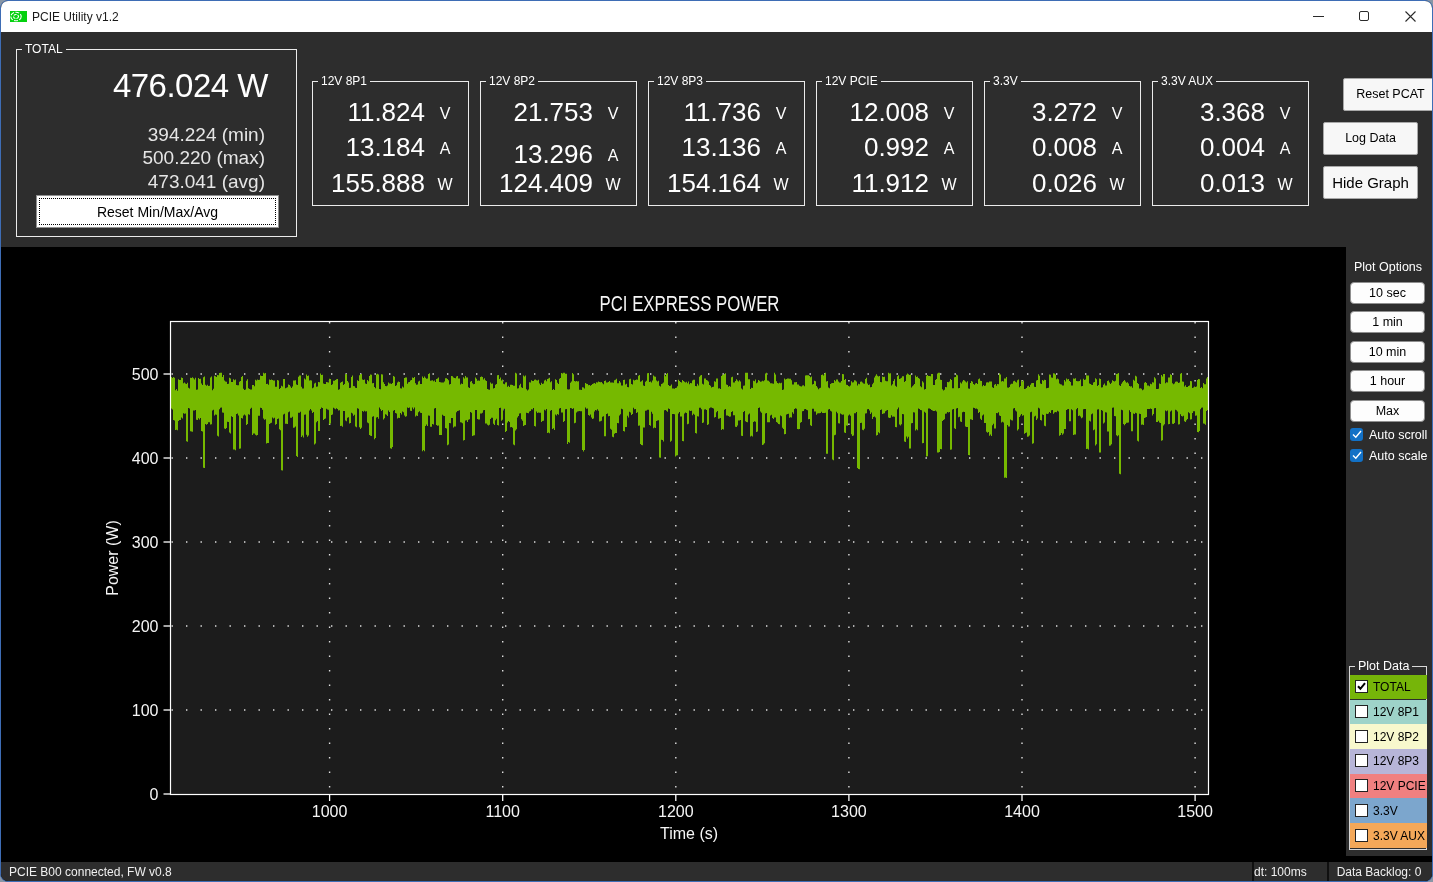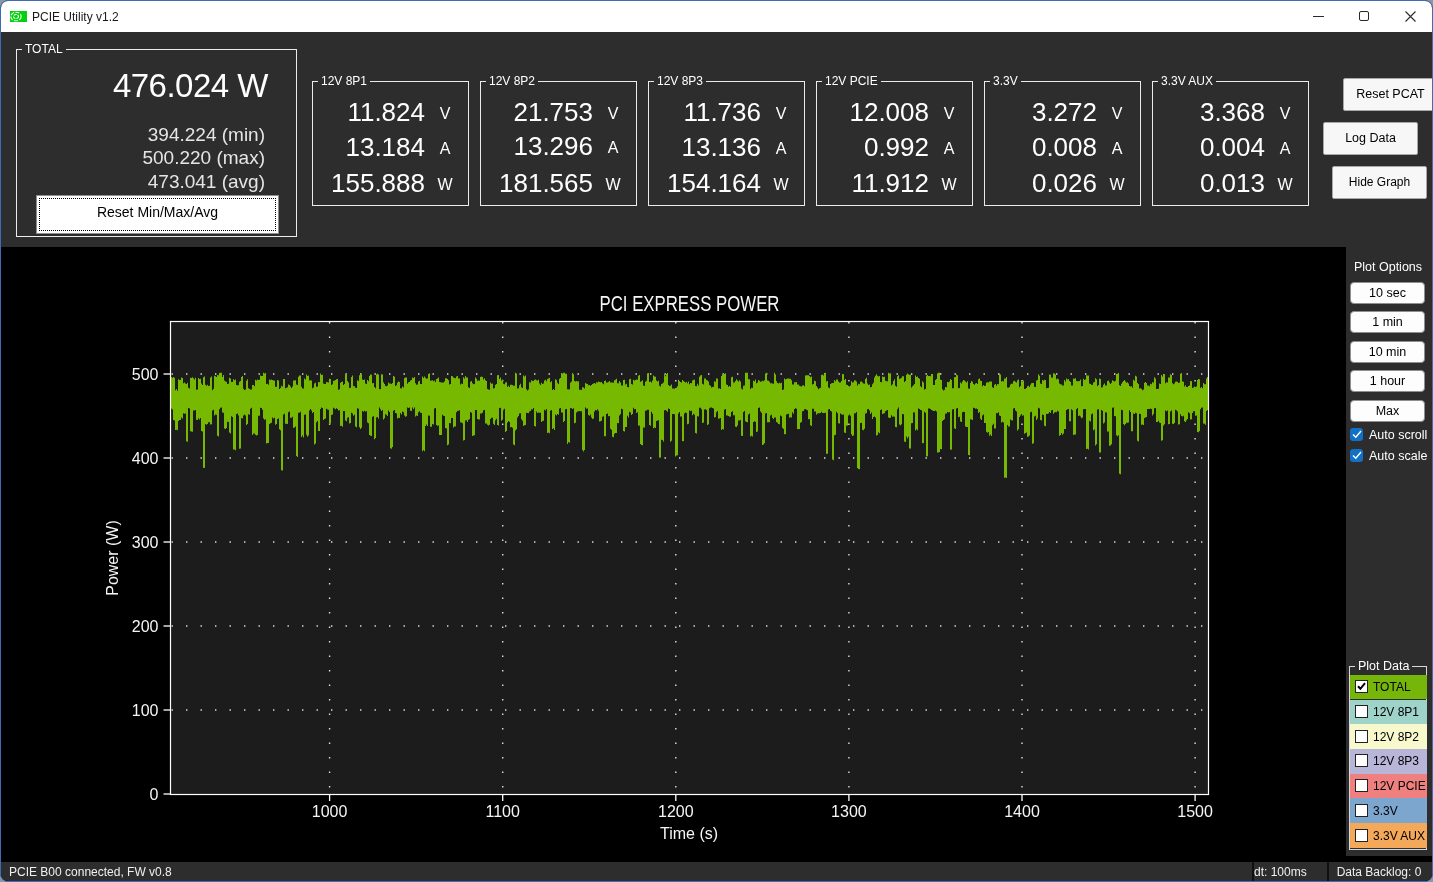--- a/index.html
+++ b/index.html
@@ -7,30 +7,30 @@
 #titlebar { position:absolute; left:0; top:0; width:100%; height:31px; background:#ffffff; }
 #title { position:absolute; left:31px; top:8.5px; font-size:12px; color:#191919; }
 #minbtn { position:absolute; left:1312px; top:15px; width:11px; height:1px; background:#2a2a2a; }
 #maxbtn { position:absolute; left:1358px; top:10px; width:10px; height:10px; border:1px solid #2a2a2a; border-radius:2px; }
 #toppanel { position:absolute; left:0; top:31px; width:100%; height:215px; background:#2d2d2d; }
 .group { position:absolute; border:1px solid #ebebeb; }
 .glabel { position:absolute; top:-8px; left:5px; background:#2d2d2d; padding:0 3px; font-size:12px; color:#fff; line-height:14px; }
 #totalbox { left:15px; top:48px; width:281px; height:188px; }
 #bigw { position:absolute; top:18.5px; left:0; width:251px; text-align:right; font-size:33px; color:#fff; line-height:1; letter-spacing:-0.5px; }
 #minmax { position:absolute; top:72.5px; left:0; width:248px; text-align:right; font-size:19px; color:#e5e5e5; line-height:23.7px; }
-#resetmm { position:absolute; left:19px; top:145px; width:243px; height:39px; background:#fff; border:1px solid #909090; }
+#resetmm { position:absolute; left:19px; top:145px; width:243px; height:33px; background:#fff; border:1px solid #909090; }
 #resetmm .inner { position:absolute; inset:2px; border:1px dotted #000; font-size:14px; color:#000; text-align:center; line-height:27px; }
 .mbox { top:80px; width:157px; height:125px; }
 .mrow { position:absolute; right:11px; height:30px; }
 .mval { font-size:26px; color:#fff; line-height:30px; margin-right:8px; }
 .munit { display:inline-block; width:24px; font-size:16px; color:#fff; text-align:center; vertical-align:2px; }
 .btn { position:absolute; background:#f7f7f7; border:1px solid #a8a8a8; color:#000; text-align:center; }
 #btn1 { left:1322px; top:77px; width:95px; height:33px; font-size:12.5px; line-height:31px; border-radius:2px;margin-left:20px; }
 #btn2 { left:1322px; top:121px; width:95px; height:33px; font-size:12.5px; line-height:31px; border-radius:2px; }
-#btn3 { left:1322px; top:165px; width:95px; height:33px; font-size:12px; line-height:31px; border-radius:2px;margin-left:9px; }
+#btn3 { left:1322px; top:165px; width:95px; height:33px; font-size:15px; line-height:31px; border-radius:2px; }
 #mainarea { position:absolute; left:0; top:246px; width:1345px; height:615px; background:#000; }
 #sidebar { position:absolute; left:1345px; top:246px; width:88px; height:609px; background:#2d2d2d; }
 #chart { position:absolute; left:0; top:246px; }
 #plotopt { position:absolute; left:1345px; top:259px; width:84px; text-align:center; font-size:12.5px; color:#fff; }
 .obtn { position:absolute; left:1349px; width:75px; height:22px; background:#fdfdfd; border:1px solid #8f8f8f; border-radius:4px; color:#000; font-size:12.5px; text-align:center; line-height:20px; }
 .cbx { position:absolute; left:1349px; width:13px; height:13px; background:#1271c6; border-radius:3px; }
 .cbx svg { position:absolute; left:1.5px; top:2px; }
 .cblbl { position:absolute; left:1368px; font-size:12.5px; color:#fff; }
 #pdgroup { left:1348px; top:665px; width:78px; height:184px; border-color:#d8d8d8; }
 .prow { position:absolute; left:1349px; width:76.5px; height:24.7px; }
@@ -123,22 +123,22 @@
   </div>
   <div class="group mbox" style="left:311px">
       <span class="glabel">12V 8P1</span>
       <div class="mrow" style="top:14.5px"><span class="mval">11.824</span><span class="munit">V</span></div>
       <div class="mrow" style="top:49.5px"><span class="mval">13.184</span><span class="munit">A</span></div>
       <div class="mrow" style="top:85.5px"><span class="mval">155.888</span><span class="munit">W</span></div>
     </div>
     <div class="group mbox" style="left:479px">
       <span class="glabel">12V 8P2</span>
       <div class="mrow" style="top:14.5px"><span class="mval">21.753</span><span class="munit">V</span></div>
-      <div class="mrow" style="top:49px"><span class="mval">13.296</span><span class="munit">A</span></div>
-      <div class="mrow" style="top:85.5px"><span class="mval">181.565</span><span class="munit">W</span></div>
+      <div class="mrow" style="top:57px"><span class="mval">13.296</span><span class="munit">A</span></div>
+      <div class="mrow" style="top:85.5px"><span class="mval">124.409</span><span class="munit">W</span></div>
     </div>
     <div class="group mbox" style="left:647px">
       <span class="glabel">12V 8P3</span>
       <div class="mrow" style="top:14.5px"><span class="mval">11.736</span><span class="munit">V</span></div>
       <div class="mrow" style="top:49.5px"><span class="mval">13.136</span><span class="munit">A</span></div>
       <div class="mrow" style="top:85.5px"><span class="mval">154.164</span><span class="munit">W</span></div>
     </div>
     <div class="group mbox" style="left:815px">
       <span class="glabel">12V PCIE</span>
       <div class="mrow" style="top:14.5px"><span class="mval">12.008</span><span class="munit">V</span></div>

